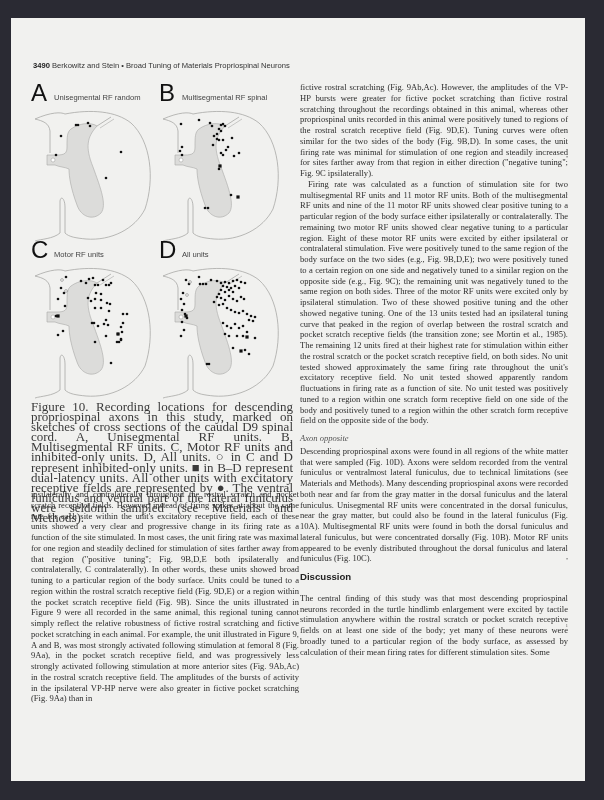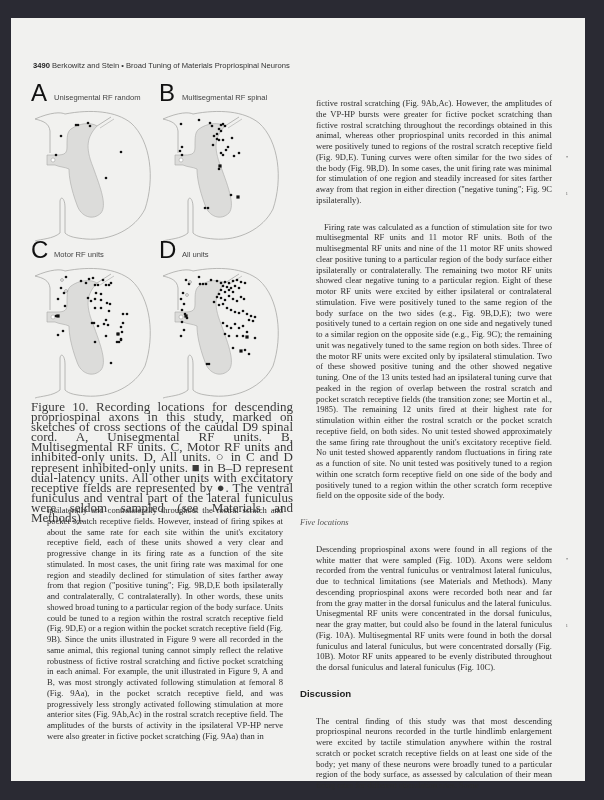--- a/index.html
+++ b/index.html
@@ -36,21 +36,21 @@
   .panel svg { position:absolute; left:0; top:24px; }
   .caption {
     position:absolute; left:31px; top:402px; width:262px;
     font-size:13px; line-height:10.1px; color:#3a3a3a; text-align:justify;
   }
   .col {
     position:absolute; width:268px;
     font-size:8.55px; line-height:10.75px; color:#2c2c2c;
     text-align:justify; hyphens:auto;
   }
-  .col p { margin:16px; }
+  .col p { margin:0; }
   .col p.indent { text-indent:8px; }
   .left-col { left:31px; top:489px; }
   .right-col { left:300px; top:82px; }
   .subhead { font-style:italic; color:#555; margin:7px 0 2px 0; }
   .sechead {
     font-family:"Liberation Sans", sans-serif; font-weight:bold;
     font-size:9.6px; color:#222; margin:8px 0 10px 0;
   }
   .margin-mark { position:absolute; font-size:6px; color:#777; }
 </style>
@@ -285,21 +285,21 @@
 
 <div class="caption">Figure 10.  Recording locations for descending propriospinal axons in this study, marked on sketches of cross sections of the caudal D9 spinal cord. A, Unisegmental RF units. B, Multisegmental RF units. C, Motor RF units and inhibited-only units. D, All units. ○ in C and D represent inhibited-only units. ■ in B–D represent dual-latency units. All other units with excitatory receptive fields are represented by ●. The ventral funiculus and ventral part of the lateral funiculus were seldom sampled (see Materials and Methods).</div>
 
 <div class="col left-col">
   <p>ipsilaterally and contralaterally throughout the rostral scratch and pocket scratch receptive fields. However, instead of firing spikes at about the same rate for each site within the unit's excitatory receptive field, each of these units showed a very clear and progressive change in its firing rate as a function of the site stimulated. In most cases, the unit firing rate was maximal for one region and steadily declined for stimulation of sites farther away from that region ("positive tuning"; Fig. 9B,D,E both ipsilaterally and contralaterally, C contralaterally). In other words, these units showed broad tuning to a particular region of the body surface. Units could be tuned to a region within the rostral scratch receptive field (Fig. 9D,E) or a region within the pocket scratch receptive field (Fig. 9B). Since the units illustrated in Figure 9 were all recorded in the same animal, this regional tuning cannot simply reflect the relative robustness of fictive rostral scratching and fictive pocket scratching in each animal. For example, the unit illustrated in Figure 9, A and B, was most strongly activated following stimulation at femoral 8 (Fig. 9Aa), in the pocket scratch receptive field, and was progressively less strongly activated following stimulation at more anterior sites (Fig. 9Ab,Ac) in the rostral scratch receptive field. The amplitudes of the bursts of activity in the ipsilateral VP-HP nerve were also greater in fictive pocket scratching (Fig. 9Aa) than in</p>
 </div>
 
 <div class="col right-col">
   <p>fictive rostral scratching (Fig. 9Ab,Ac). However, the amplitudes of the VP-HP bursts were greater for fictive pocket scratching than fictive rostral scratching throughout the recordings obtained in this animal, whereas other propriospinal units recorded in this animal were positively tuned to regions of the rostral scratch receptive field (Fig. 9D,E). Tuning curves were often similar for the two sides of the body (Fig. 9B,D). In some cases, the unit firing rate was minimal for stimulation of one region and steadily increased for sites farther away from that region in either direction ("negative tuning"; Fig. 9C ipsilaterally).</p>
   <p class="indent">Firing rate was calculated as a function of stimulation site for two multisegmental RF units and 11 motor RF units. Both of the multisegmental RF units and nine of the 11 motor RF units showed clear positive tuning to a particular region of the body surface either ipsilaterally or contralaterally. The remaining two motor RF units showed clear negative tuning to a particular region. Eight of these motor RF units were excited by either ipsilateral or contralateral stimulation. Five were positively tuned to the same region of the body surface on the two sides (e.g., Fig. 9B,D,E); two were positively tuned to a certain region on one side and negatively tuned to a similar region on the opposite side (e.g., Fig. 9C); the remaining unit was negatively tuned to the same region on both sides. Three of the motor RF units were excited only by ipsilateral stimulation. Two of these showed positive tuning and the other showed negative tuning. One of the 13 units tested had an ipsilateral tuning curve that peaked in the region of overlap between the rostral scratch and pocket scratch receptive fields (the transition zone; see Mortin et al., 1985). The remaining 12 units fired at their highest rate for stimulation within either the rostral scratch or the pocket scratch receptive field, on both sides. No unit tested showed approximately the same firing rate throughout the unit's excitatory receptive field. No unit tested showed apparently random fluctuations in firing rate as a function of site. No unit tested was positively tuned to a region within one scratch form receptive field on one side of the body and positively tuned to a region within the other scratch form receptive field on the opposite side of the body.</p>
-  <div class="subhead">Five locations</div>
+  <div class="subhead">Axon opposite</div>
   <p>Descending propriospinal axons were found in all regions of the white matter that were sampled (Fig. 10D). Axons were seldom recorded from the ventral funiculus or ventralmost lateral funiculus, due to technical limitations (see Materials and Methods). Many descending propriospinal axons were recorded both near and far from the gray matter in the dorsal funiculus and the lateral funiculus. Unisegmental RF units were concentrated in the dorsal funiculus, near the gray matter, but could also be found in the lateral funiculus (Fig. 10A). Multisegmental RF units were found in both the dorsal funiculus and lateral funiculus, but were concentrated dorsally (Fig. 10B). Motor RF units appeared to be evenly distributed throughout the dorsal funiculus and lateral funiculus (Fig. 10C).</p>
   <div class="sechead">Discussion</div>
   <p>The central finding of this study was that most descending propriospinal neurons recorded in the turtle hindlimb enlargement were excited by tactile stimulation anywhere within the rostral scratch or pocket scratch receptive fields on at least one side of the body; yet many of these neurons were broadly tuned to a particular region of the body surface, as assessed by calculation of their mean firing rates for different stimulation sites. Some</p>
 </div>
 
 <span class="margin-mark" style="left:566px;top:154px">•</span>
 <span class="margin-mark" style="left:566px;top:190px">ı</span>
 <span class="margin-mark" style="left:566px;top:556px">•</span>
 <span class="margin-mark" style="left:566px;top:622px">ı</span>
 

